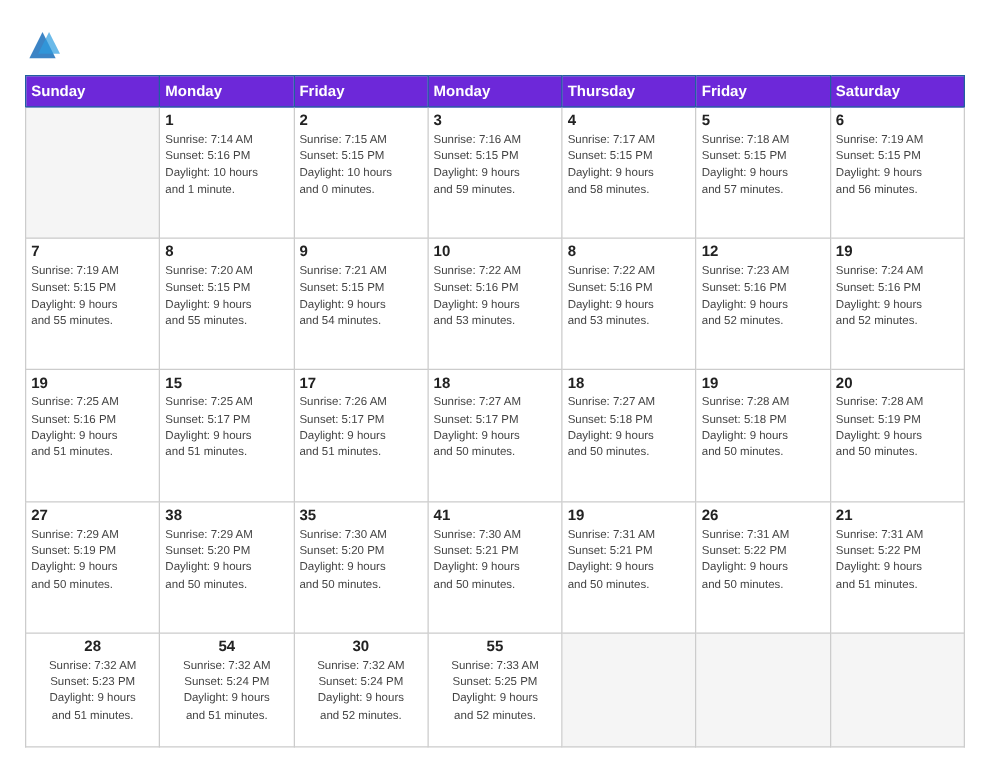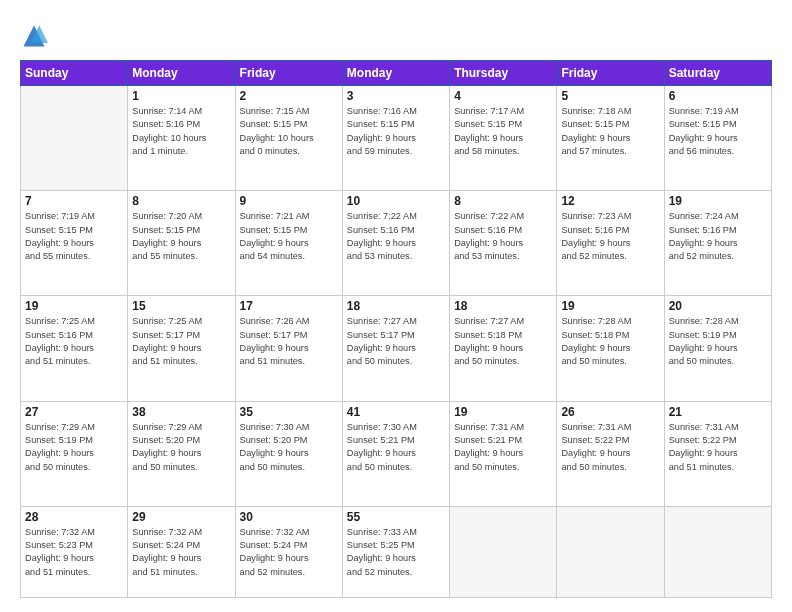--- a/index.html
+++ b/index.html
@@ -95,20 +95,21 @@
       display: block;
       margin-bottom: 2px;
     }
     .day-info {
       font-size: 9.2px;
       color: #444;
       line-height: 1.45;
     }
     .last-row td {
       height: 72px;
+      text-align: center;
     }
   </style>
 </head>
 <body>
 
 <div class="page">
   <div class="header">
     <div class="logo">
       <svg class="logo-icon" viewBox="0 0 32 32">
         <polygon points="16,4 28,28 4,28" fill="#1a6fbb" opacity="0.85"></polygon>
@@ -254,21 +255,21 @@
             <span class="day-num">21</span>
             <div class="day-info">Sunrise: 7:31 AM<br>Sunset: 5:22 PM<br>Daylight: 9 hours<br>and 51 minutes.</div>
           </td>
         </tr>
         <tr class="last-row">
           <td>
             <span class="day-num">28</span>
             <div class="day-info">Sunrise: 7:32 AM<br>Sunset: 5:23 PM<br>Daylight: 9 hours<br>and 51 minutes.</div>
           </td>
           <td>
-            <span class="day-num">29</span>
+            <span class="day-num">54</span>
             <div class="day-info">Sunrise: 7:32 AM<br>Sunset: 5:24 PM<br>Daylight: 9 hours<br>and 51 minutes.</div>
           </td>
           <td>
             <span class="day-num">30</span>
             <div class="day-info">Sunrise: 7:32 AM<br>Sunset: 5:24 PM<br>Daylight: 9 hours<br>and 52 minutes.</div>
           </td>
           <td>
             <span class="day-num">55</span>
             <div class="day-info">Sunrise: 7:33 AM<br>Sunset: 5:25 PM<br>Daylight: 9 hours<br>and 52 minutes.</div>
           </td>

